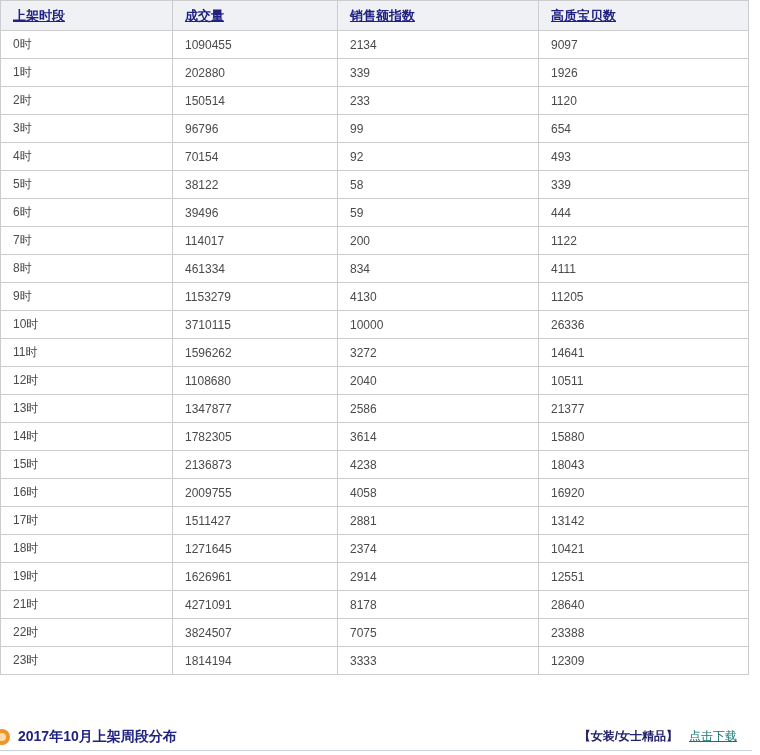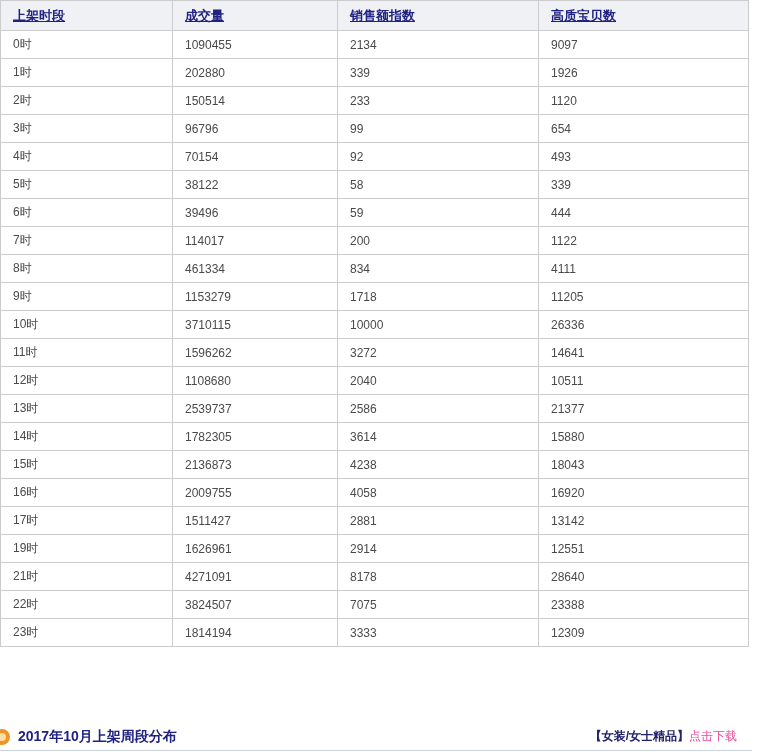--- a/index.html
+++ b/index.html
@@ -74,30 +74,31 @@
   }
   .section-title {
     margin-left: 18px;
     font-size: 14px;
     font-weight: bold;
     color: #1f2282;
   }
   .footer-right {
     display: flex;
     align-items: flex-end;
-    gap: 0;
+    gap: 11px;
     margin-right: 15px;
     font-size: 12px;
   }
   .category-label {
     color: #22226b;
     font-weight: bold;
   }
   .download-link {
-    color: #ec4899;
+    color: #0f766e;
+    text-decoration: underline;
     cursor: pointer;
   }
   .bottom-divider {
     position: absolute;
     top: 750px;
     left: 0;
     width: 760px;
     height: 1px;
     background: #cad3db;
   }
@@ -173,21 +174,21 @@
         </tr>
         <tr>
           <td>8时</td>
           <td>461334</td>
           <td>834</td>
           <td>4111</td>
         </tr>
         <tr>
           <td>9时</td>
           <td>1153279</td>
-          <td>1718</td>
+          <td>4130</td>
           <td>11205</td>
         </tr>
         <tr>
           <td>10时</td>
           <td>3710115</td>
           <td>10000</td>
           <td>26336</td>
         </tr>
         <tr>
           <td>11时</td>
@@ -196,21 +197,21 @@
           <td>14641</td>
         </tr>
         <tr>
           <td>12时</td>
           <td>1108680</td>
           <td>2040</td>
           <td>10511</td>
         </tr>
         <tr>
           <td>13时</td>
-          <td>2539737</td>
+          <td>1347877</td>
           <td>2586</td>
           <td>21377</td>
         </tr>
         <tr>
           <td>14时</td>
           <td>1782305</td>
           <td>3614</td>
           <td>15880</td>
         </tr>
         <tr>
@@ -223,20 +224,26 @@
           <td>16时</td>
           <td>2009755</td>
           <td>4058</td>
           <td>16920</td>
         </tr>
         <tr>
           <td>17时</td>
           <td>1511427</td>
           <td>2881</td>
           <td>13142</td>
+        </tr>
+        <tr>
+          <td>18时</td>
+          <td>1271645</td>
+          <td>2374</td>
+          <td>10421</td>
         </tr>
         <tr>
           <td>19时</td>
           <td>1626961</td>
           <td>2914</td>
           <td>12551</td>
         </tr>
         <tr>
           <td>21时</td>
           <td>4271091</td>

